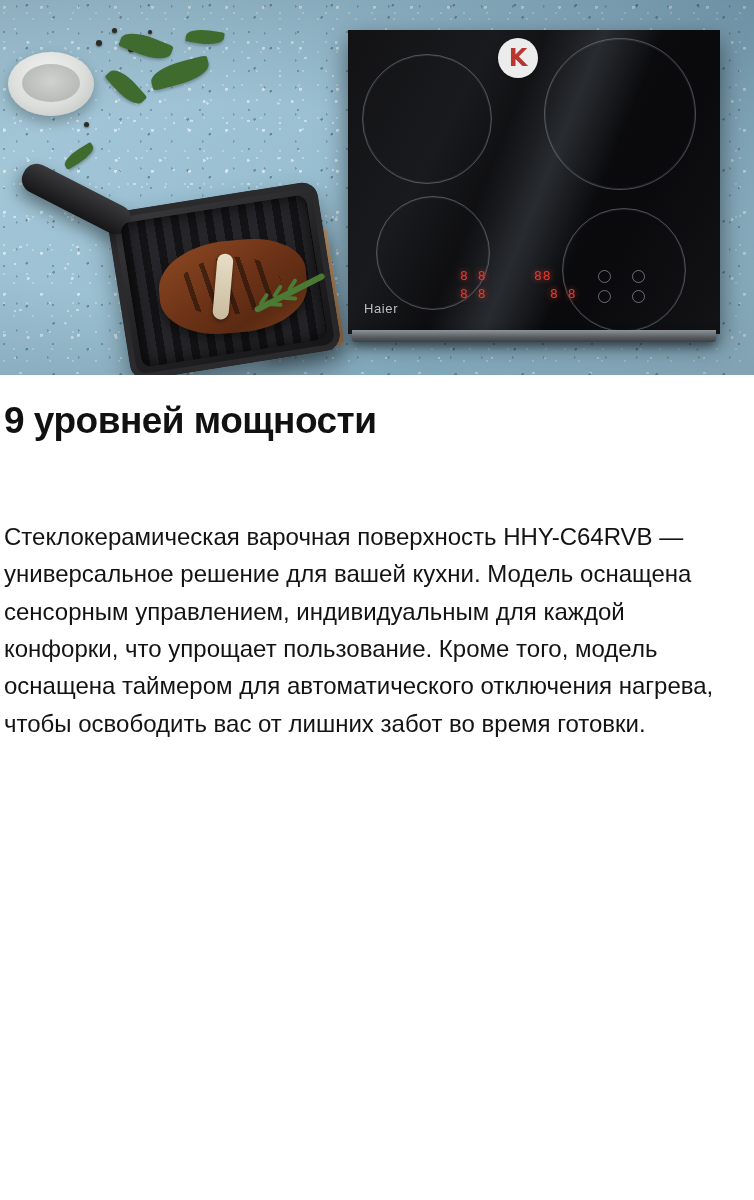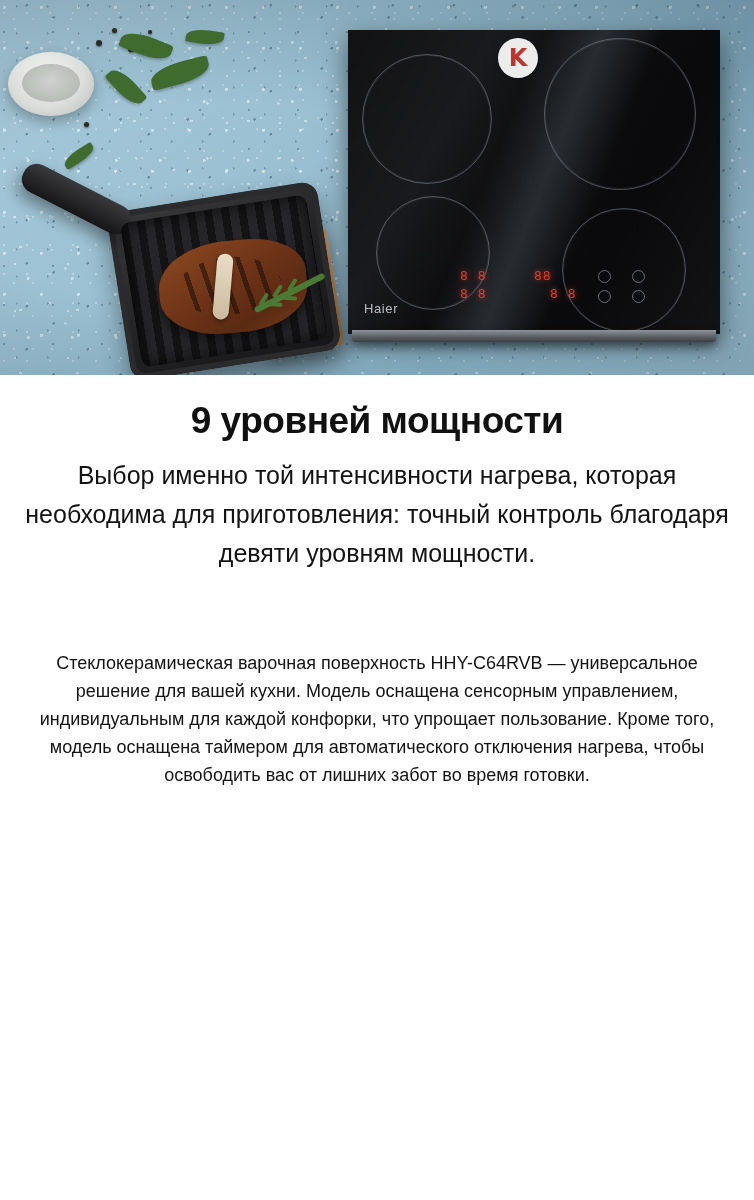--- a/index.html
+++ b/index.html
@@ -307,41 +307,40 @@
     letter-spacing: -.5px;
     text-shadow: 0 1px 4px rgba(0,0,0,.45);
   }
 
   
   .content {
     position: absolute;
     left: 0;
     top: 375px;
     width: 754px;
-    padding: 26px 20px 0 20px;
+    padding: 26px 20px 0 4px;
     box-sizing: border-box;
-    text-align: center;
   }
   .headline {
     margin: 0 0 14px 0;
     font-size: 37px;
     font-weight: bold;
     letter-spacing: -.5px;
     color: #111111;
     line-height: 1.1;
   }
   .lede {
     margin: 0;
     font-size: 25px;
     line-height: 1.56;
     color: #131313;
   }
   .body-copy {
     margin: 76px 0 0 0;
-    font-size: 18px;
+    font-size: 24px;
     line-height: 1.56;
     color: #131313;
   }
 </style>
 </head>
 <body>
 
 <div class="page">
 
   <div class="hero">
@@ -406,17 +405,16 @@
 
     <div class="watermark">
       <div class="wm-badge">
         <span>K</span>
       </div>
     </div>
   </div>
 
   <div class="content">
     <h1 class="headline">9 уровней мощности</h1>
-    <p class="lede">Выбор именно той интенсивности нагрева, которая необходима для приготовления: точный контроль благодаря девяти уровням мощности.</p>
     <p class="body-copy">Стеклокерамическая варочная поверхность HHY-C64RVB — универсальное решение для вашей кухни. Модель оснащена сенсорным управлением, индивидуальным для каждой конфорки, что упрощает пользование. Кроме того, модель оснащена таймером для автоматического отключения нагрева, чтобы освободить вас от лишних забот во время готовки.</p>
   </div>
 
 </div>
 
 </body></html>

